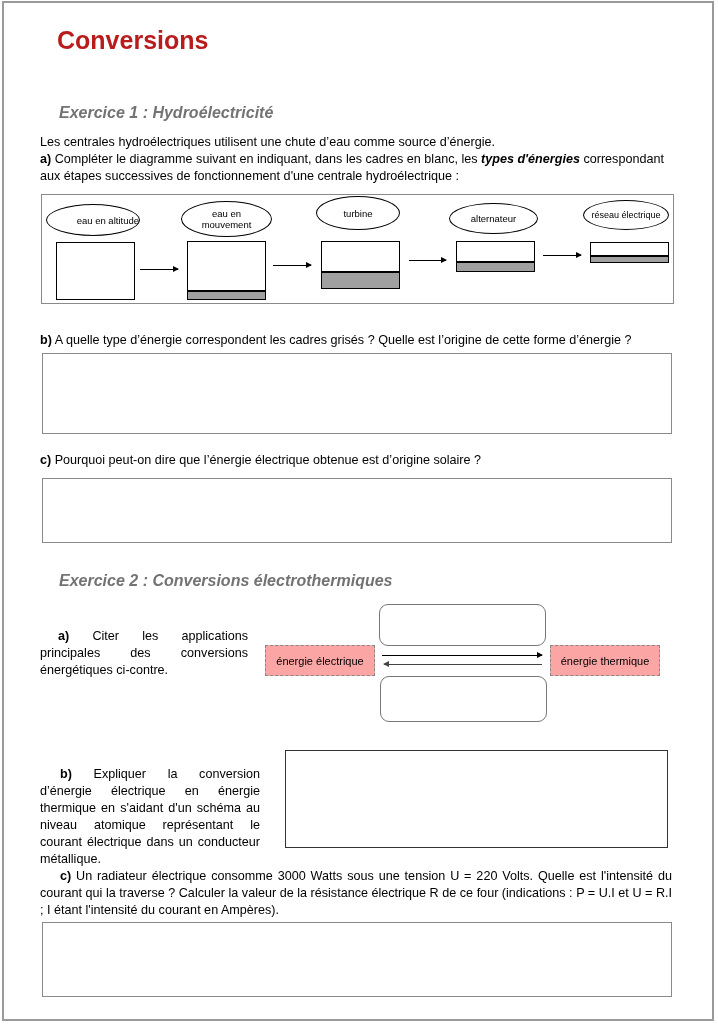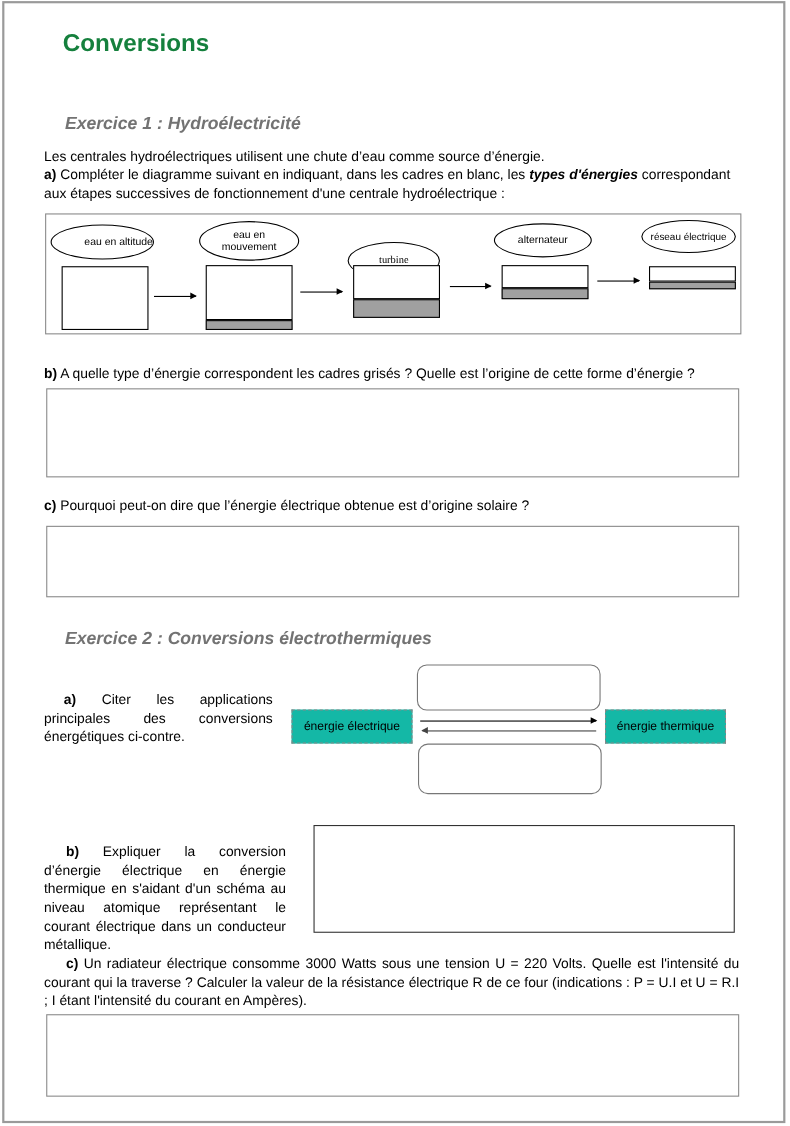--- a/index.html
+++ b/index.html
@@ -1,38 +1,38 @@
 <!DOCTYPE html>
 <html><head>
 <meta charset="utf-8">
 <style>
   html, body { margin: 0; padding: 0; background: #ffffff; }
   body { width: 718px; height: 1024px; position: relative; overflow: hidden;
          font-family: "Liberation Sans", sans-serif; color: #000; }
   .page { position: absolute; left: 2px; top: 1px; width: 712px; height: 1020px;
           border: 2px solid #9a9a9a; box-sizing: border-box; background: #fff; }
   .abs { position: absolute; }
-  .title { left: 57px; top: 26px; font-size: 22px; font-weight: bold; color: #15803d; }
+  .title { left: 57px; top: 26px; font-size: 25px; font-weight: bold; color: #b91c1c; }
   .exo { font-size: 16px; font-weight: bold; font-style: italic; color: #737373; }
   .txt { font-size: 12.6px; line-height: 17px; }
   .bold { font-weight: bold; }
   .bi { font-weight: bold; font-style: italic; }
   .answer { border: 1px solid #8a8a8a; background: #fff; box-sizing: border-box; }
   .diagram { left: 41px; top: 194px; width: 633px; height: 110px; border: 1px solid #8a8a8a; box-sizing: border-box; }
   .ellipse { position: absolute; border: 1.5px solid #000; border-radius: 50%; box-sizing: border-box;
              font-family: "Liberation Sans", sans-serif; font-size: 9.5px; text-align: center;
              display: flex; align-items: center; justify-content: center; line-height: 11px; background: #fff; }
   .wbox { position: absolute; border: 1.2px solid #000; box-sizing: border-box; background: #fff; }
   .gbox { position: absolute; border: 1.2px solid #000; box-sizing: border-box; background: #a0a0a0; }
   .arrow { position: absolute; height: 1px; background: #000; }
   .arrow::after { content: ""; position: absolute; right: -1px; top: -3px; border-left: 6px solid #000;
                   border-top: 3.5px solid transparent; border-bottom: 3.5px solid transparent; }
   .justify { text-align: justify; text-align-last: left; }
   .dashed { border: 1px dashed #888; box-sizing: border-box; font-size: 11px; display: flex;
-            align-items: center; justify-content: center; background: #14b8a6; }
+            align-items: center; justify-content: center; background: #fca5a5; }
   .rounded { border: 1px solid #777; border-radius: 9px; box-sizing: border-box; background: #fff; }
   .arr-l { position: absolute; height: 1px; background: #444; }
   .arr-l::before { content: ""; position: absolute; left: -1px; top: -3px; border-right: 6px solid #444;
                    border-top: 3.5px solid transparent; border-bottom: 3.5px solid transparent; }
 </style>
 </head>
 <body>
 
 <div class="page"></div>
 
@@ -55,21 +55,21 @@
   <div class="wbox" style="left:14px; top:47px; width:79px; height:58px;"></div>
   <div class="arrow" style="left:98px; top:74px; width:38px;"></div>
 
   <div class="ellipse" style="left:139px; top:6px; width:91px; height:36px;">
       <span style="width:60px;">eau en mouvement</span>
     </div>
   <div class="wbox" style="left:145px; top:46px; width:79px; height:50px;"></div>
   <div class="gbox" style="left:145px; top:96px; width:79px; height:9px;"></div>
   <div class="arrow" style="left:231px; top:70px; width:38px;"></div>
 
-  <div class="ellipse" style="left:274px; top:25px; width:84px; height:34px;font-family:Liberation Serif, serif;">
+  <div class="ellipse" style="left:274px; top:1px; width:84px; height:34px;">
       <span>turbine</span>
     </div>
   <div class="wbox" style="left:279px; top:46px; width:79px; height:31px;"></div>
   <div class="gbox" style="left:279px; top:77px; width:79px; height:17px;"></div>
   <div class="arrow" style="left:367px; top:65px; width:37px;"></div>
 
   <div class="ellipse" style="left:407px; top:8px; width:89px; height:31px;">
       <span>alternateur</span>
     </div>
   <div class="wbox" style="left:414px; top:46px; width:79px; height:21px;"></div>

